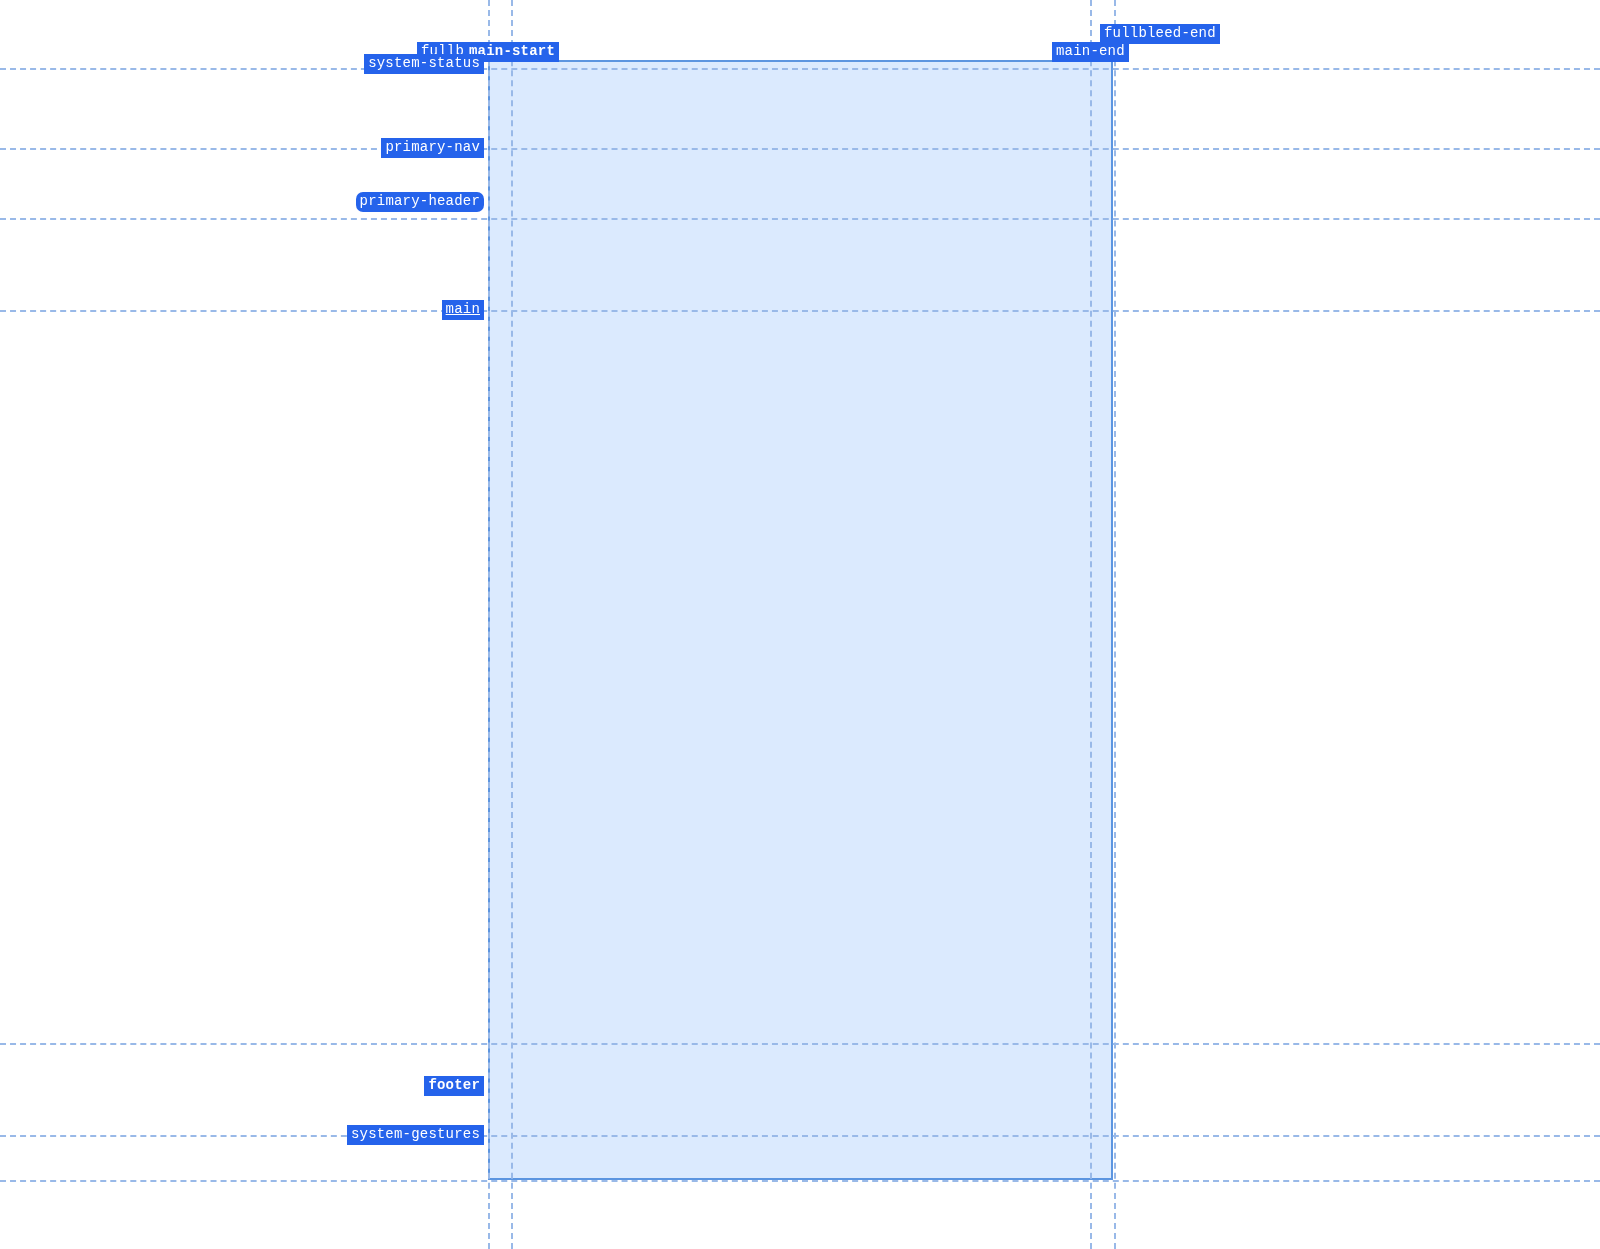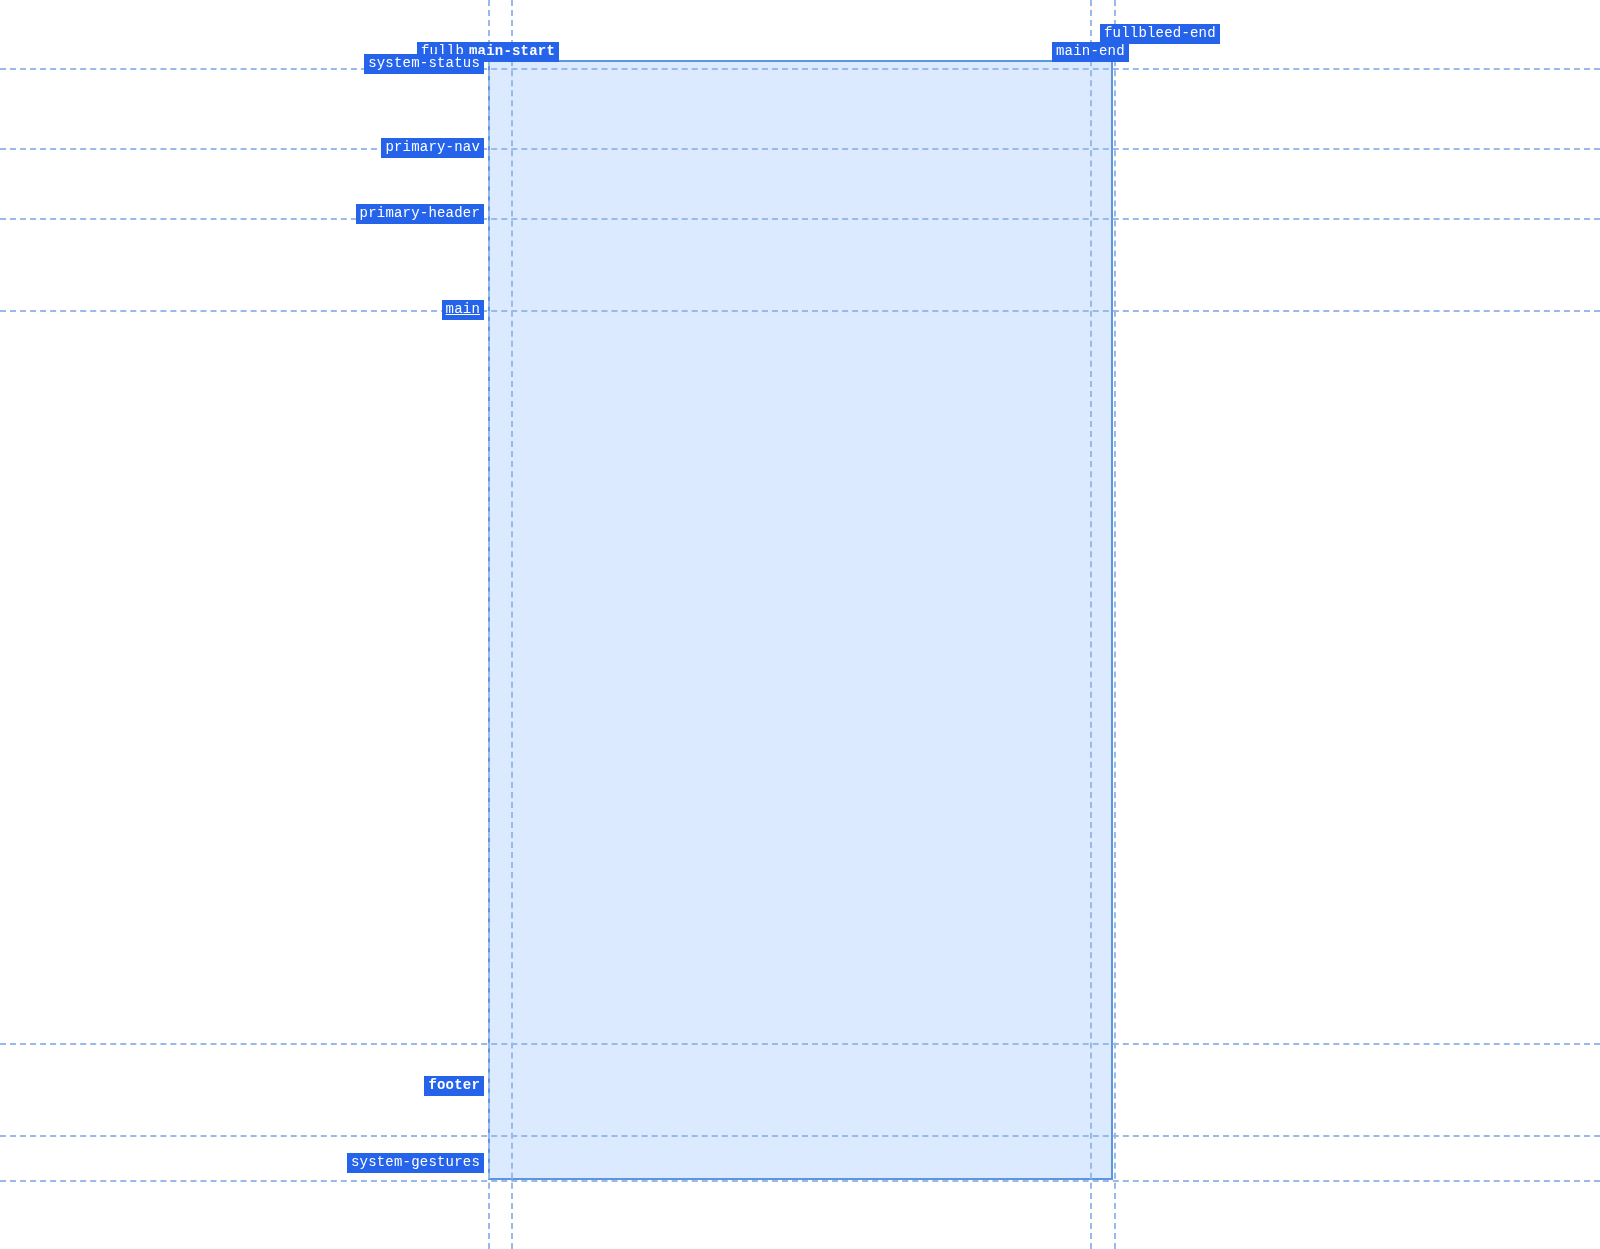--- a/index.html
+++ b/index.html
@@ -83,24 +83,24 @@
     .hg-bottom          { top: 1180px; }
     
     
     .lbl-fullbleed-start { left: 417px; top: 42px; }
     .lbl-main-start      { left: 465px; top: 42px; font-weight: bold; }
     .lbl-main-end        { left: 1052px; top: 42px; }
     .lbl-fullbleed-end   { left: 1100px; top: 24px; }
     
     .lbl-system-status   { right: calc(100% - 484px); top: 54px; }
     .lbl-primary-nav     { right: calc(100% - 484px); top: 138px; }
-    .lbl-primary-header  { right: calc(100% - 484px); top: 204px; }
+    .lbl-primary-header  { right: calc(100% - 484px); top: 192px; border-radius: 7px; }
     .lbl-main            { right: calc(100% - 484px); top: 300px; text-decoration: underline; }
     .lbl-footer          { right: calc(100% - 484px); top: 1076px; font-weight: bold; }
-    .lbl-system-gestures { right: calc(100% - 484px); top: 1125px; margin-top: 28px; }
+    .lbl-system-gestures { right: calc(100% - 484px); top: 1125px; }
   </style>
 </head>
 <body>
 
 <div class="canvas">
 
   <div class="device-frame"></div>
 
   <div class="v-guide vg-fullbleed-start"></div>
   <div class="v-guide vg-main-start"></div>

